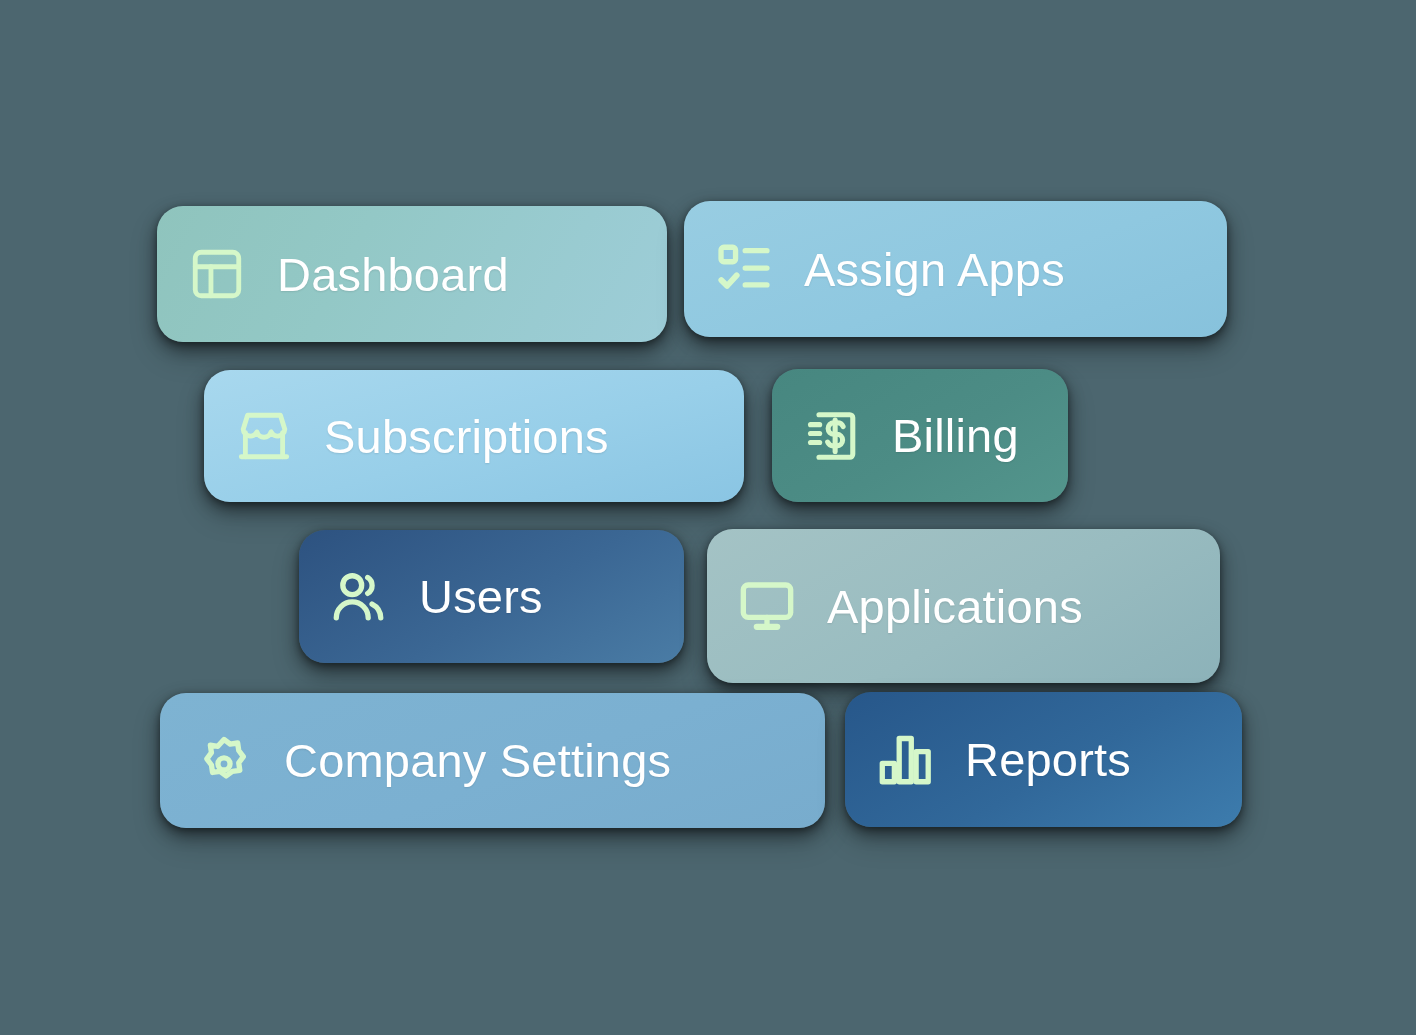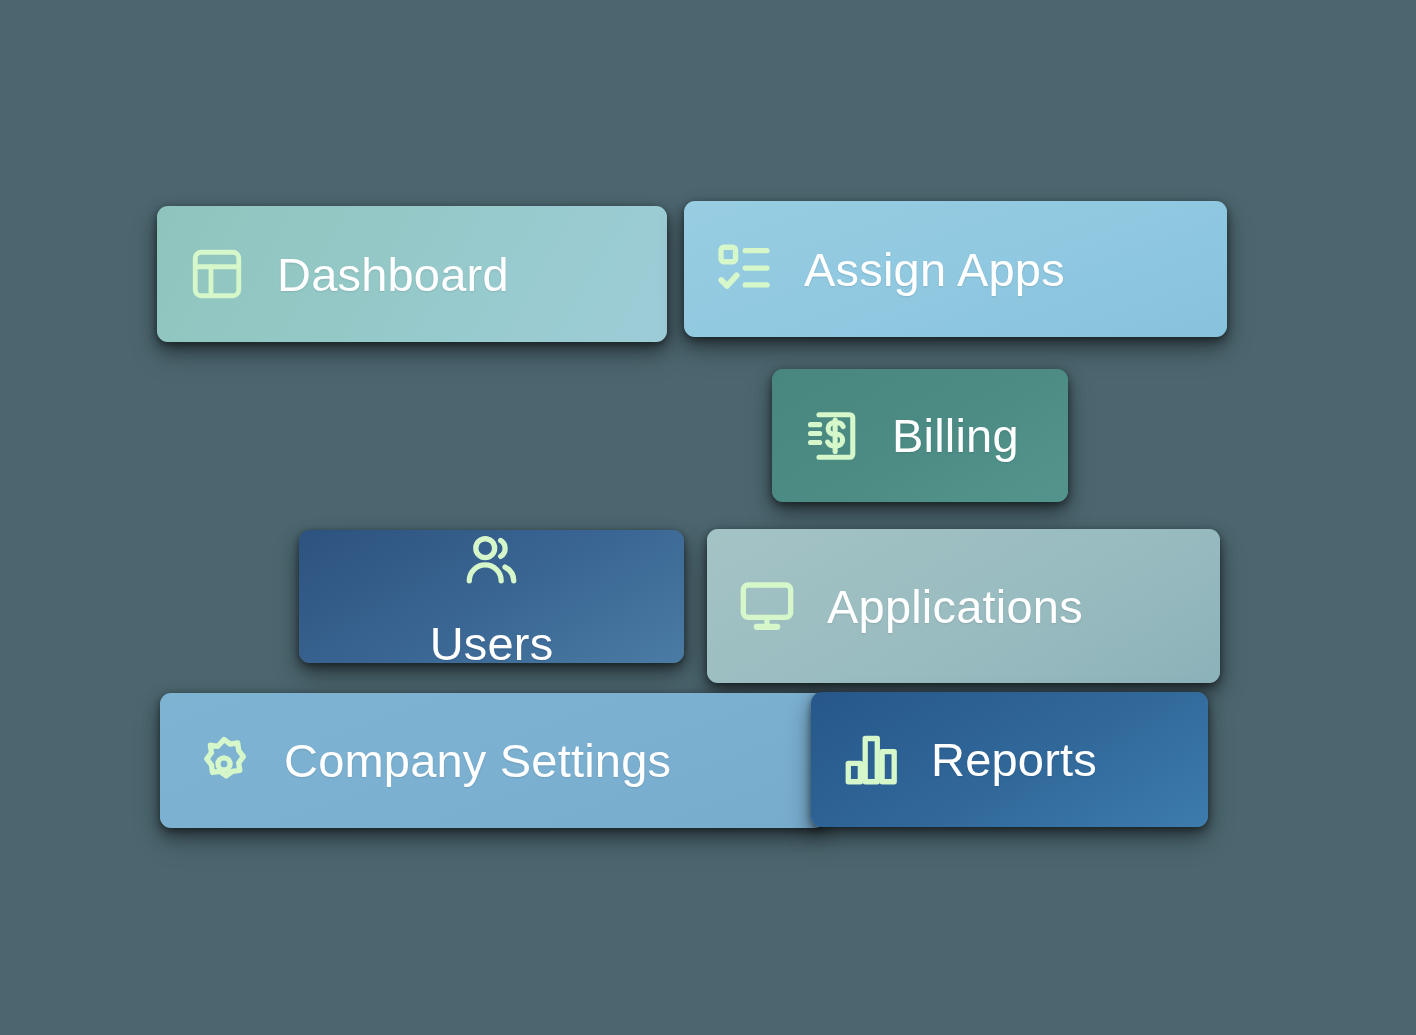--- a/index.html
+++ b/index.html
@@ -20,21 +20,21 @@
     width: 1416px;
     height: 1035px;
   }
 
   
   .navbtn {
     position: absolute;
     display: flex;
     align-items: center;
     box-sizing: border-box;
-    border-radius: 11px;
+    border-radius: 26px;
     padding: 0 30px;
     gap: 30px;
     box-shadow:
       0 7px 16px rgba(0,0,0,0.42),
       0 2px 6px rgba(0,0,0,0.35),
       0 14px 28px rgba(0,0,0,0.22);
     cursor: pointer;
     user-select: none;
     overflow: hidden;
   }
@@ -70,38 +70,37 @@
   }
 
   
   #btn-dashboard        { left: 157px; top: 206px; width: 510px;  height: 136px; }
   #btn-assign-apps      { left: 684px; top: 201px; width: 543px;  height: 136px; }
   #btn-subscriptions    { left: 204px; top: 370px; width: 540px;  height: 132px; }
   #btn-billing          { left: 772px; top: 369px; width: 296px;  height: 133px; }
   #btn-users            { left: 299px; top: 530px; width: 385px;  height: 133px; }
   #btn-applications     { left: 707px; top: 529px; width: 513px;  height: 154px; }
   #btn-company-settings { left: 160px; top: 693px; width: 665px;  height: 135px; padding-left: 34px; }
-  #btn-reports          { left: 811px; top: 692px; width: 397px;  height: 135px; }
+  #btn-reports          { left: 845px; top: 692px; width: 397px;  height: 135px; }
 
   
   #btn-dashboard {
     background: linear-gradient(118deg, #8fc4bd 0%, #93c8c6 38%, #9dcdd8 100%);
   }
   #btn-assign-apps {
     background: linear-gradient(160deg, #98cde2 0%, #8fc8e0 55%, #87c2dc 100%);
   }
   #btn-subscriptions {
     background: linear-gradient(165deg, #a8d8ee 0%, #98cfe9 55%, #8ac5e3 100%);
   }
   #btn-billing {
     background: linear-gradient(150deg, #478780 0%, #4c8c85 55%, #53958c 100%);
   }
   #btn-users {
     background: linear-gradient(150deg, #2d5280 0%, #3b6794 55%, #4a7ca5 100%);
-    flex-direction: column;
   }
   #btn-applications {
     background: linear-gradient(150deg, #a4c3c5 0%, #99bcc0 55%, #8cb2b9 100%);
   }
   #btn-company-settings {
     background: linear-gradient(160deg, #7eb3d2 0%, #7bb0d1 55%, #78accd 100%);
   }
   #btn-reports {
     background: linear-gradient(150deg, #27578a 0%, #31689a 55%, #3d7cad 100%);
   }
@@ -128,20 +127,31 @@
         <rect x="2.5" y="3" width="6" height="6" rx="1.1" stroke-width="2.2"></rect>
         <polyline points="2.6,16.6 5,19 9,14.6" stroke-width="2.4"></polyline>
         <line x1="12.5" y1="4.4" x2="21.5" y2="4.4" stroke-width="2.2"></line>
         <line x1="12.5" y1="11.6" x2="21.5" y2="11.6" stroke-width="2.2"></line>
         <line x1="12.5" y1="18.6" x2="21.5" y2="18.6" stroke-width="2.2"></line>
       </svg>
     </span>
     <span class="lbl">Assign Apps</span>
   </div>
 
+  <div class="navbtn" id="btn-subscriptions">
+    <span class="ico">
+      <svg viewBox="0 0 24 24" aria-hidden="true">
+        <path d="M3.4 9.2 L5.2 3.4 H18.8 L20.6 9.2 a3 3 0 0 1 -5.7 1.1 a3 3 0 0 1 -5.8 0 a3 3 0 0 1 -5.7 -1.1 z"></path>
+        <line x1="4.3" y1="10.6" x2="4.3" y2="20.6"></line>
+        <line x1="19.7" y1="10.6" x2="19.7" y2="20.6"></line>
+        <line x1="2.6" y1="20.6" x2="21.4" y2="20.6"></line>
+      </svg>
+    </span>
+    <span class="lbl">Subscriptions</span>
+  </div>
 
   <div class="navbtn" id="btn-billing">
     <span class="ico">
       <svg viewBox="0 0 24 24" aria-hidden="true">
         <path d="M6.6 3.2 H19.4 a1.2 1.2 0 0 1 1.2 1.2 V19.6 a1.2 1.2 0 0 1 -1.2 1.2 H6.6" stroke-width="2.1"></path>
         <line x1="3.1" y1="7.3" x2="6.9" y2="7.3" stroke-width="2.1"></line>
         <line x1="3.1" y1="11.0" x2="6.9" y2="11.0" stroke-width="2.1"></line>
         <line x1="3.1" y1="14.7" x2="6.9" y2="14.7" stroke-width="2.1"></line>
         <line x1="13.3" y1="5.4" x2="13.3" y2="18.4" stroke-width="2.1"></line>
         <path d="M16.6 8.1 a2.6 2.6 0 0 0 -2.6 -1.6 h-1.2 a2.4 2.4 0 0 0 0 4.8 h1.2 a2.4 2.4 0 0 1 0 4.8 h-1.2 a2.6 2.6 0 0 1 -2.6 -1.6" stroke-width="2.1"></path>

